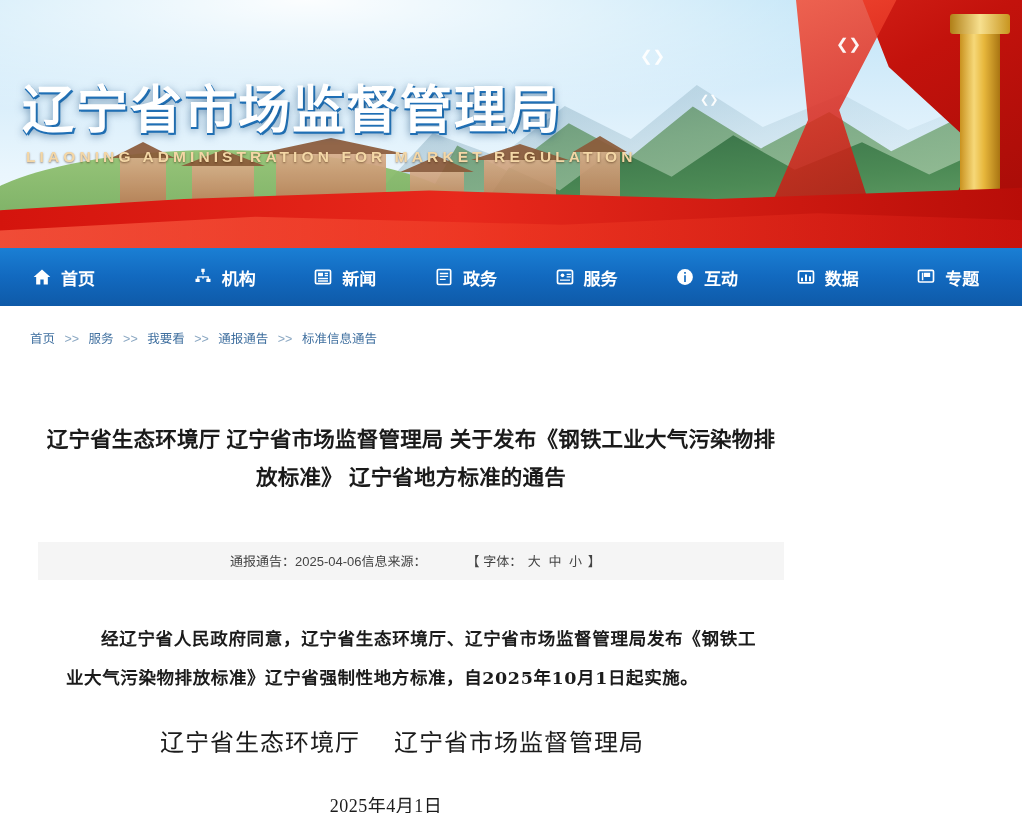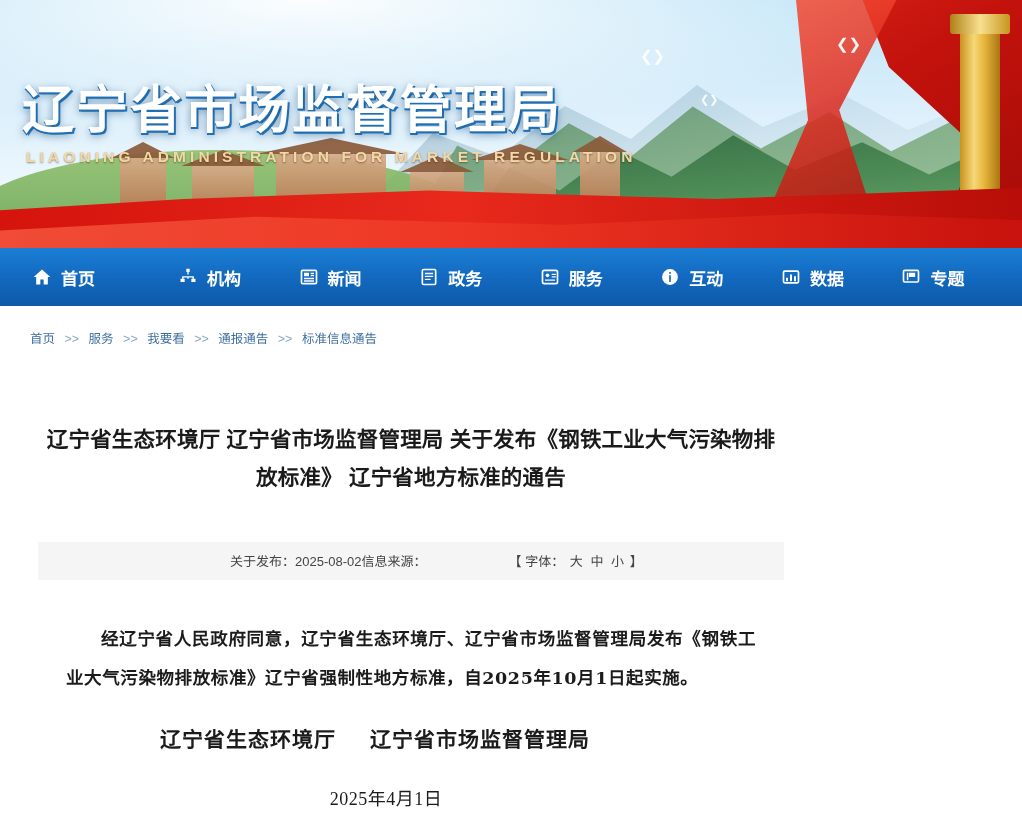--- a/index.html
+++ b/index.html
@@ -122,20 +122,21 @@
     width: 1022px; height: 58px;
     background: linear-gradient(180deg,#1a7fd4 0%, #1269bf 50%, #0e5aa8 100%);
     display: flex; align-items: center;
     padding: 0 14px;
   }
   .nav-item {
     display: flex; align-items: center; gap: 9px;
     color: #ffffff; font-size: 17px; font-weight: 700;
     padding: 0 14px;
     flex: 1 1 0;
+    justify-content: center;
     cursor: pointer;
     white-space: nowrap;
   }
   .nav-item:first-child { justify-content: flex-start; padding-left: 18px; flex: 0 0 150px;}
   .nav-ico { width: 20px; height: 20px; display: inline-block; position: relative; }
   .nav-ico svg { display:block; }
 
   
   .content-wrap { width: 822px; background: #fff; }
   .breadcrumb {
@@ -156,38 +157,37 @@
   }
   .meta-bar {
     margin: 44px 0 0 0;
     height: 38px;
     background: #f5f5f5;
     display: flex; align-items: center;
     font-size: 13px; color: #444;
   }
   .meta-pub { margin-left: 192px; }
   .meta-src { }
-  .meta-font { margin-left: 82px; }
+  .meta-font { margin-left: 40px; }
   .fsize { cursor: pointer; padding: 0 2px; }
 
   .body-text {
     margin-top: 40px;
     font-family: "DejaVu Serif", "Liberation Serif", serif;
     font-size: 17.5px;
     color: #1b1b1b;
     line-height: 2.25;
     letter-spacing: .6px;
   }
   .para-1 { text-indent: 2em; text-align: justify; padding: 0 28px; font-weight: bold; }
   .sign {
     margin-top: 14px;
     padding-left: 122px;
-    font-size: 21px;
+    font-size: 24px;
     letter-spacing: 1px;
-    font-weight: bold;
   }
   .sign .gap { display: inline-block; width: 34px; }
   .date {
     margin-top: 16px;
     text-align: center;
     padding-right: 50px;
     font-size: 18px;
     letter-spacing: .5px;
     font-family: Liberation Serif, serif;
   }
@@ -321,21 +321,21 @@
     <span class="sep">&gt;&gt;</span>
     <a href="#">标准信息通告</a>
   </div>
 
   <div class="article">
 
     <h1 class="article-title">辽宁省生态环境厅 辽宁省市场监督管理局 关于发布《钢铁工业大气污染物排放标准》 辽宁省地方标准的通告</h1>
 
     <div class="meta-bar">
       <span class="meta-pub">
-        <span>关于发布：</span><span>2025-08-02</span>
+        <span>通报通告：</span><span>2025-04-06</span>
       </span>
       <span class="meta-src">
         <span>信息来源：</span><span></span>
       </span>
       <span class="meta-font">
         <span>【 字体：</span>
         <span class="fsize">大</span>
         <span class="fsize">中</span>
         <span class="fsize">小</span>
         <span>】</span>

